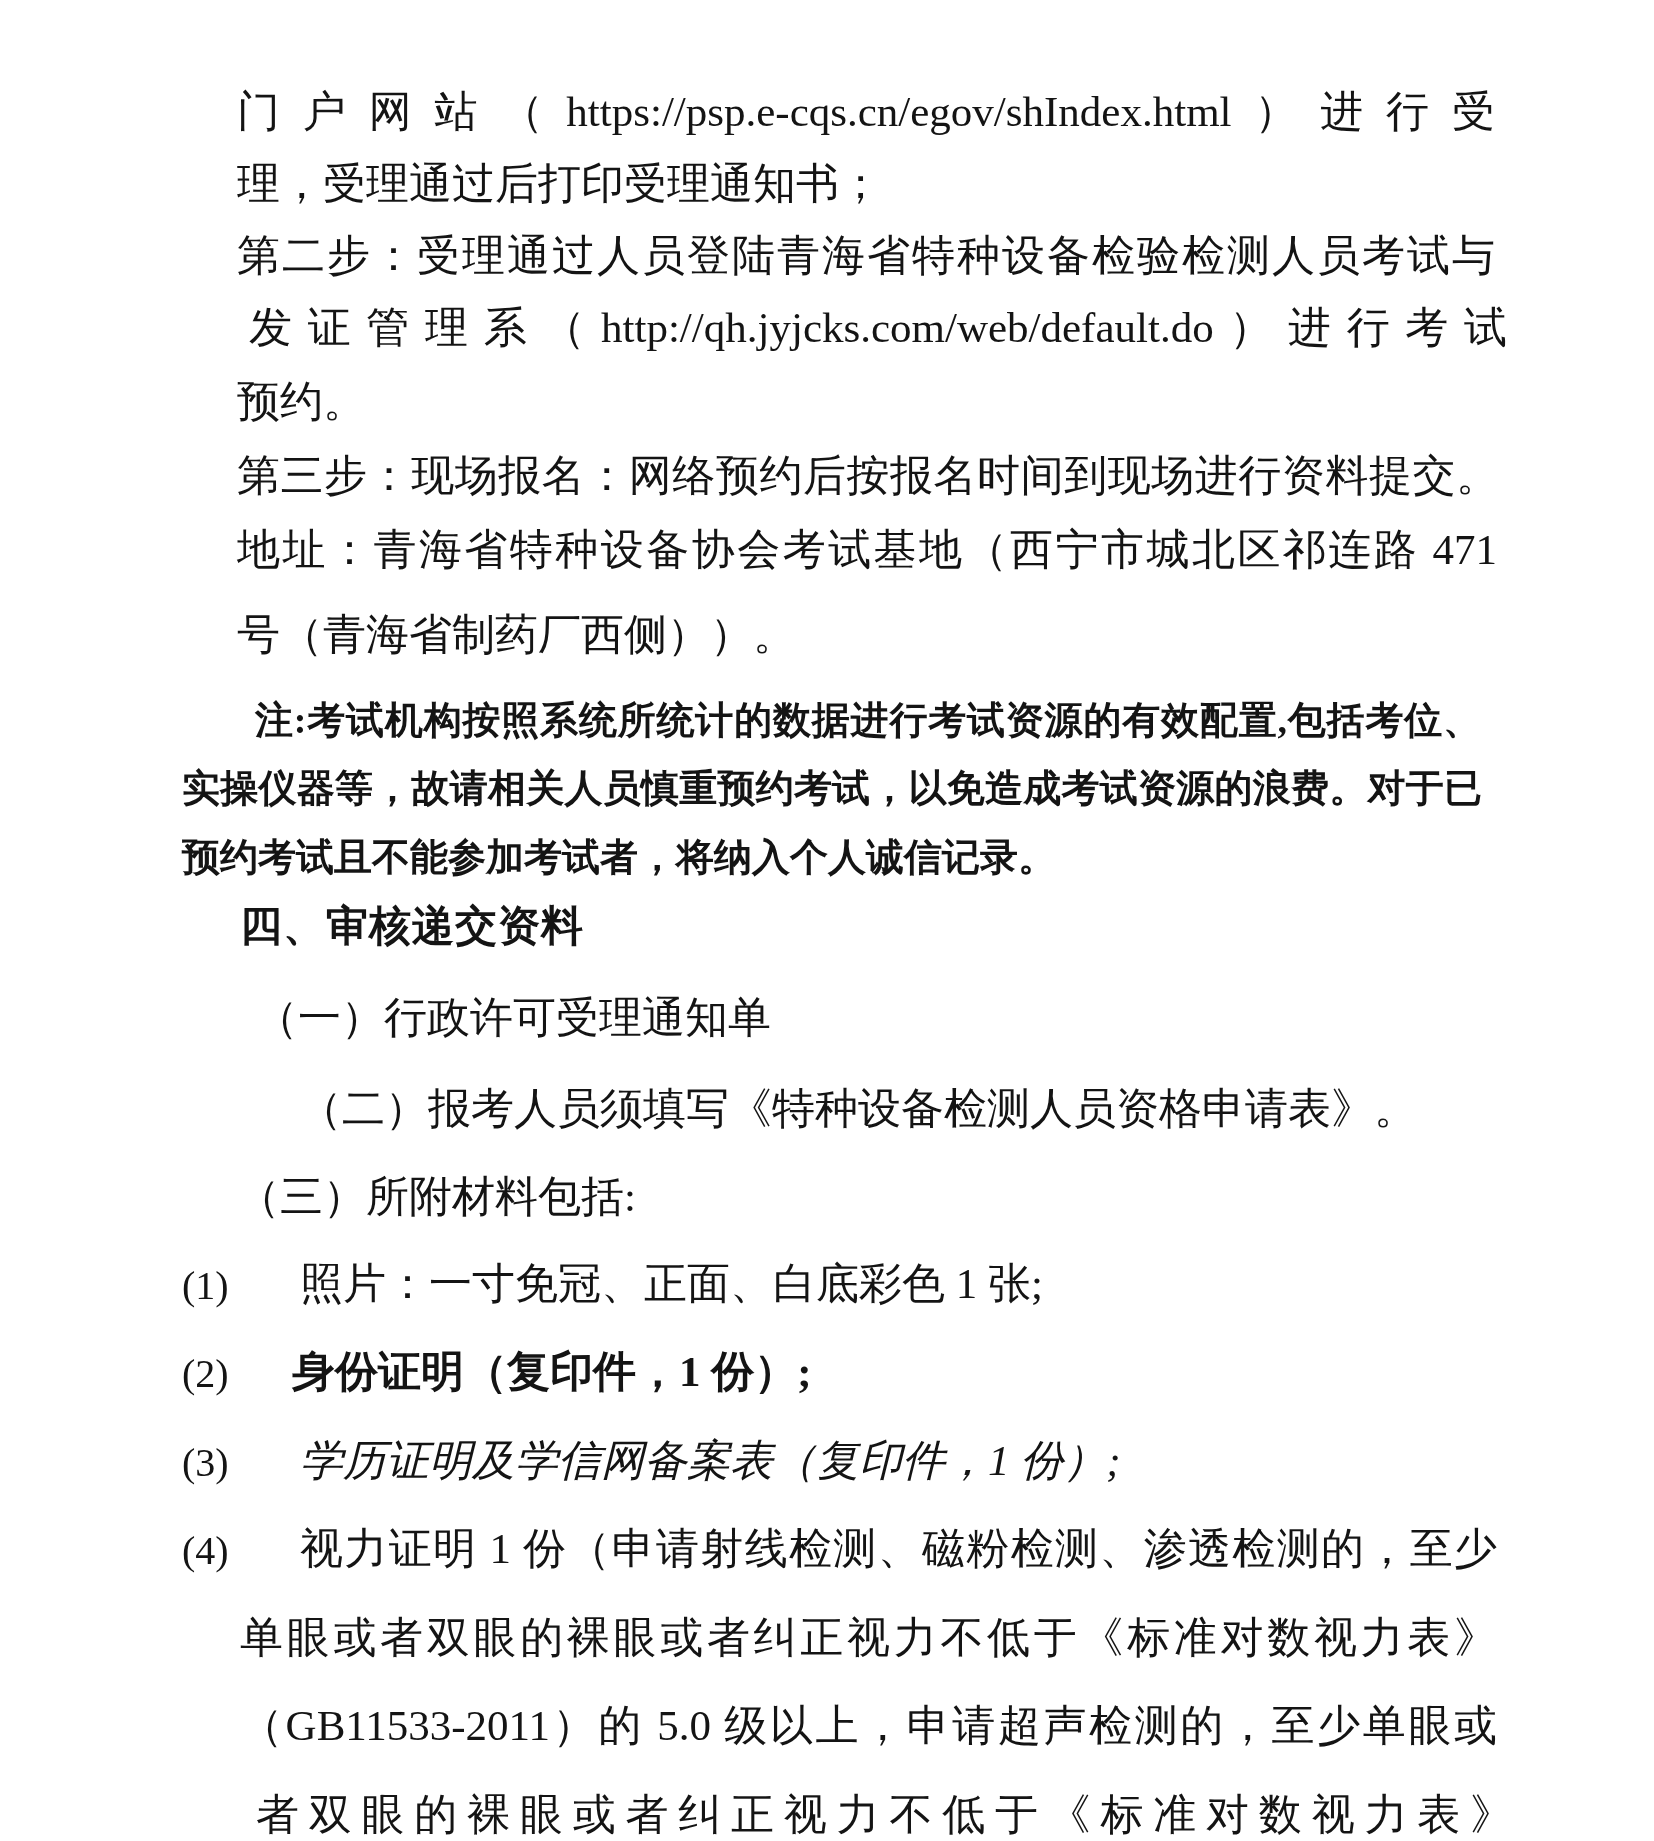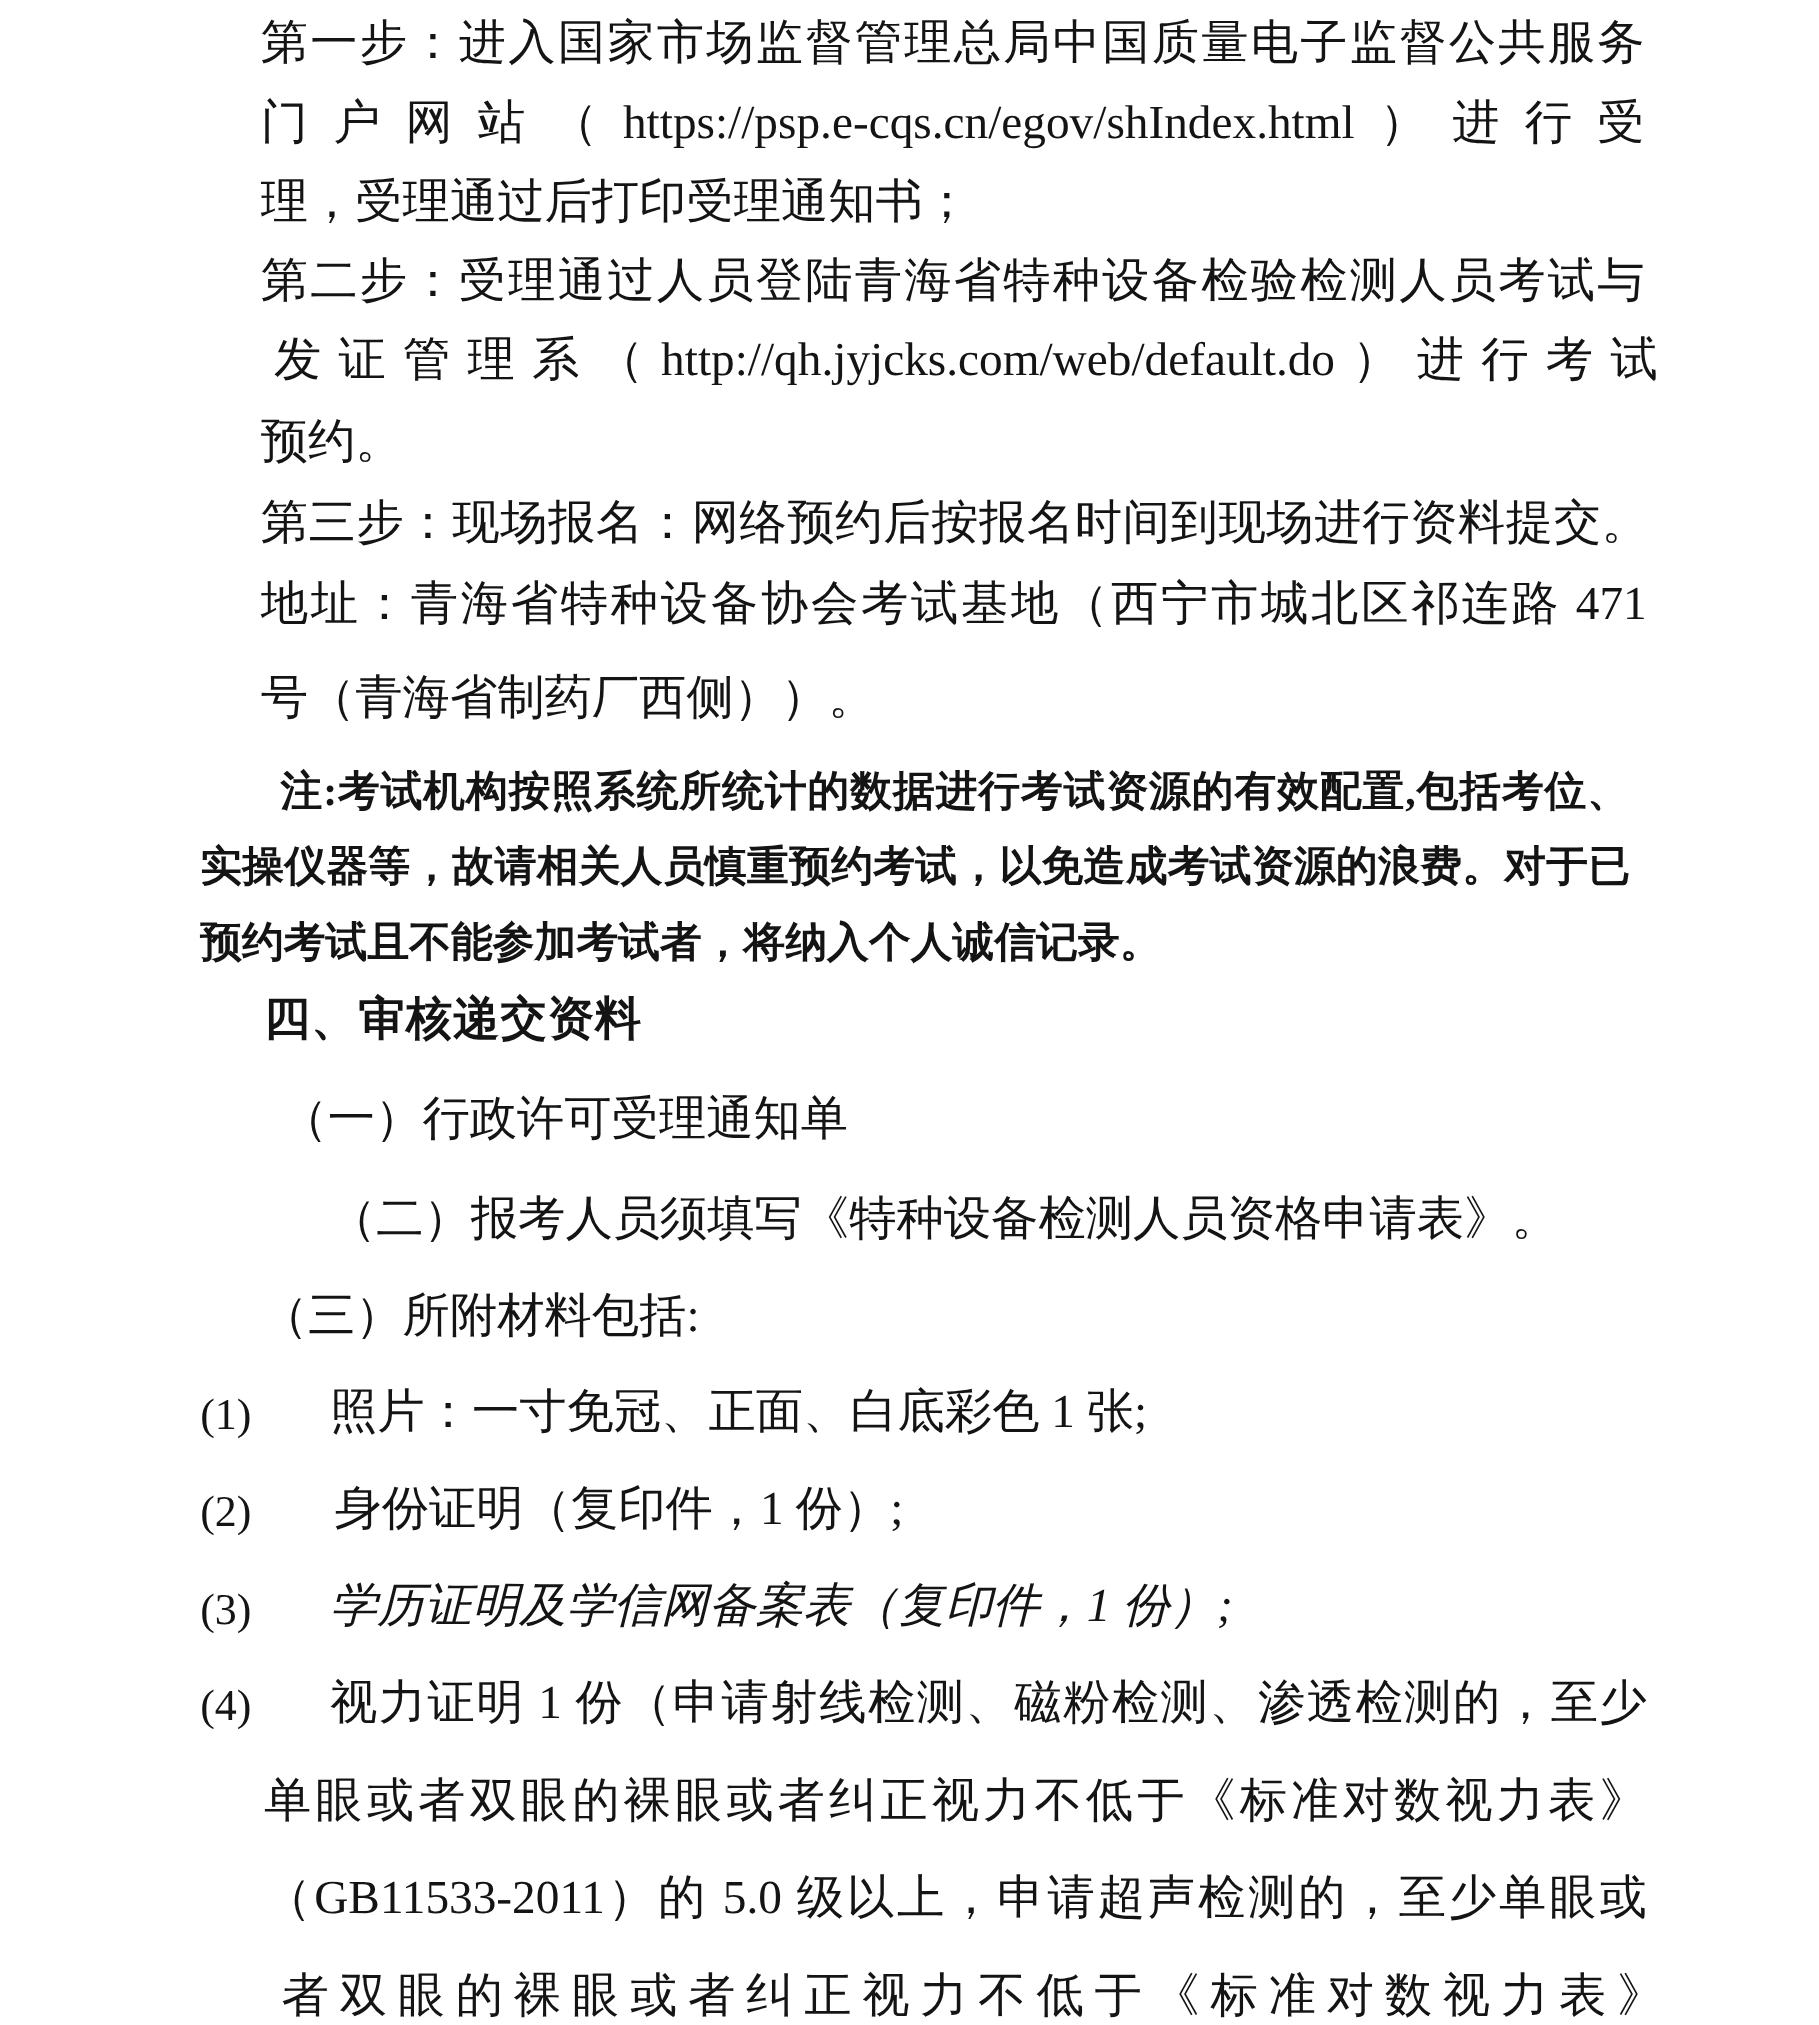--- a/index.html
+++ b/index.html
@@ -36,21 +36,20 @@
   }
   .itemnum{
     font-size:40px;
   }
 </style>
 </head>
 <body>
 
 <div id="page">
 
-  <div class="ln just" style="top:13px;left:237px;width:1258px;">第一步：进入国家市场监督管理总局中国质量电子监督公共服务</div>
   <div class="ln just" style="top:85px;left:237px;width:1258px;">门户网站（https://psp.e-cqs.cn/egov/shIndex.html）进行受</div>
   <div class="ln" style="top:157px;left:237px;">理，受理通过后打印受理通知书；</div>
 
   <div class="ln just" style="top:229px;left:237px;width:1258px;">第二步：受理通过人员登陆青海省特种设备检验检测人员考试与</div>
   <div class="ln just" style="top:301px;left:237px;width:1258px;margin-left:12px;">发证管理系（http://qh.jyjcks.com/web/default.do）进行考试</div>
   <div class="ln" style="top:375px;left:237px;">预约。</div>
 
   <div class="ln just" style="top:449px;left:237px;width:1262px;">第三步：现场报名：网络预约后按报名时间到现场进行资料提交。</div>
 
   <div class="ln just" style="top:523px;left:237px;width:1260px;">地址：青海省特种设备协会考试基地（西宁市城北区祁连路 471</div>
@@ -63,21 +62,21 @@
   <div class="ln heading" style="top:899px;left:240px;">四、审核递交资料</div>
 
   <div class="ln" style="top:991px;left:255px;">（一）行政许可受理通知单</div>
   <div class="ln" style="top:1082px;left:255px;margin-left:44px;">（二）报考人员须填写《特种设备检测人员资格申请表》。</div>
   <div class="ln" style="top:1170px;left:237px;text-align:right;">（三）所附材料包括:</div>
 
   <div class="ln itemnum" style="top:1259px;left:182px;">(1)</div>
   <div class="ln" style="top:1257px;left:300px;">照片：一寸免冠、正面、白底彩色 1 张;</div>
 
   <div class="ln itemnum" style="top:1347px;left:182px;">(2)</div>
-  <div class="ln" style="top:1345px;left:304px;">身份证明（复印件，1 份）;</div>
+  <div class="ln" style="top:1345px;left:292px;font-weight:bold;">身份证明（复印件，1 份）;</div>
 
   <div class="ln itemnum" style="top:1436px;left:182px;">(3)</div>
   <div class="ln" style="top:1434px;left:300px;font-style:italic;">学历证明及学信网备案表（复印件，1 份）;</div>
 
   <div class="ln itemnum" style="top:1524px;left:182px;">(4)</div>
   <div class="ln just" style="top:1522px;left:300px;width:1197px;">视力证明 1 份（申请射线检测、磁粉检测、渗透检测的，至少</div>
   <div class="ln just" style="top:1611px;left:240px;width:1257px;">单眼或者双眼的裸眼或者纠正视力不低于《标准对数视力表》</div>
   <div class="ln just" style="top:1699px;left:240px;width:1257px;">（GB11533-2011）的 5.0 级以上，申请超声检测的，至少单眼或</div>
   <div class="ln just" style="top:1788px;left:256px;width:1257px;">者双眼的裸眼或者纠正视力不低于《标准对数视力表》</div>
 

